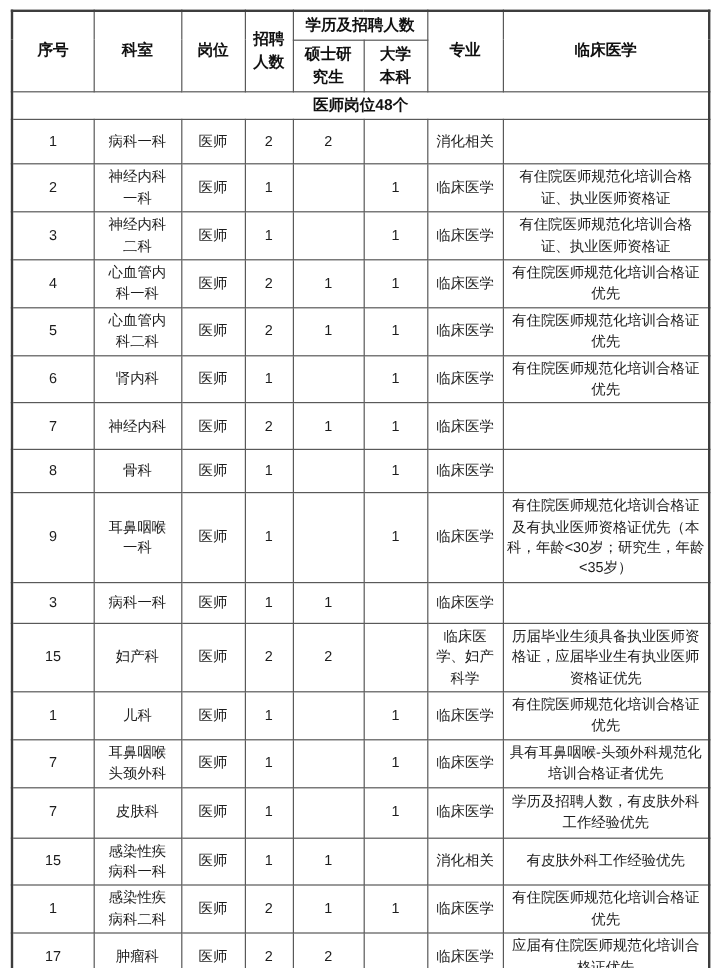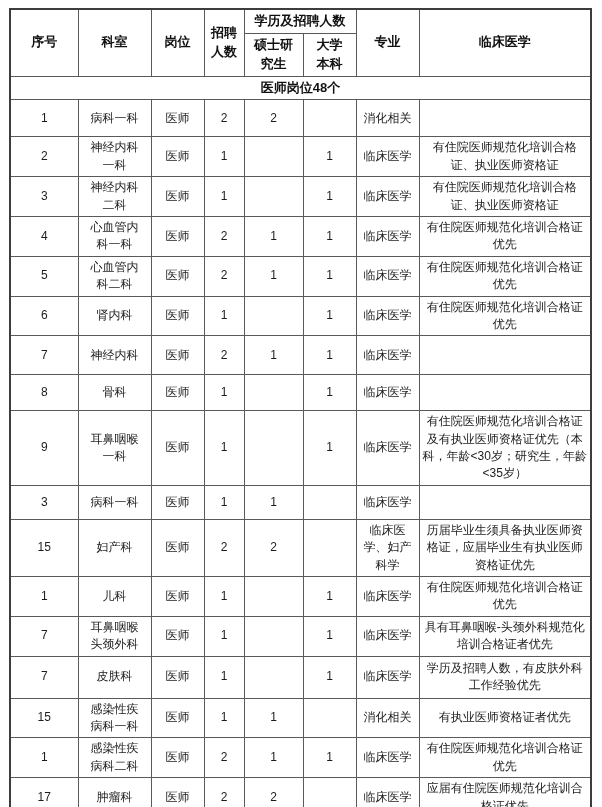--- a/index.html
+++ b/index.html
@@ -233,21 +233,21 @@
       </tr>
       <tr style="height:38px">
         <td>15</td>
         <td>感染性疾
 病科一科</td>
         <td>医师</td>
         <td>1</td>
         <td>1</td>
         <td></td>
         <td>消化相关</td>
-        <td>有执业医师资格证者优先</td>
+        <td>有皮肤外科工作经验优先</td>
       </tr>
       <tr style="height:40px">
         <td>1</td>
         <td>感染性疾
 病科二科</td>
         <td>医师</td>
         <td>2</td>
         <td>1</td>
         <td>1</td>
         <td>临床医学</td>

